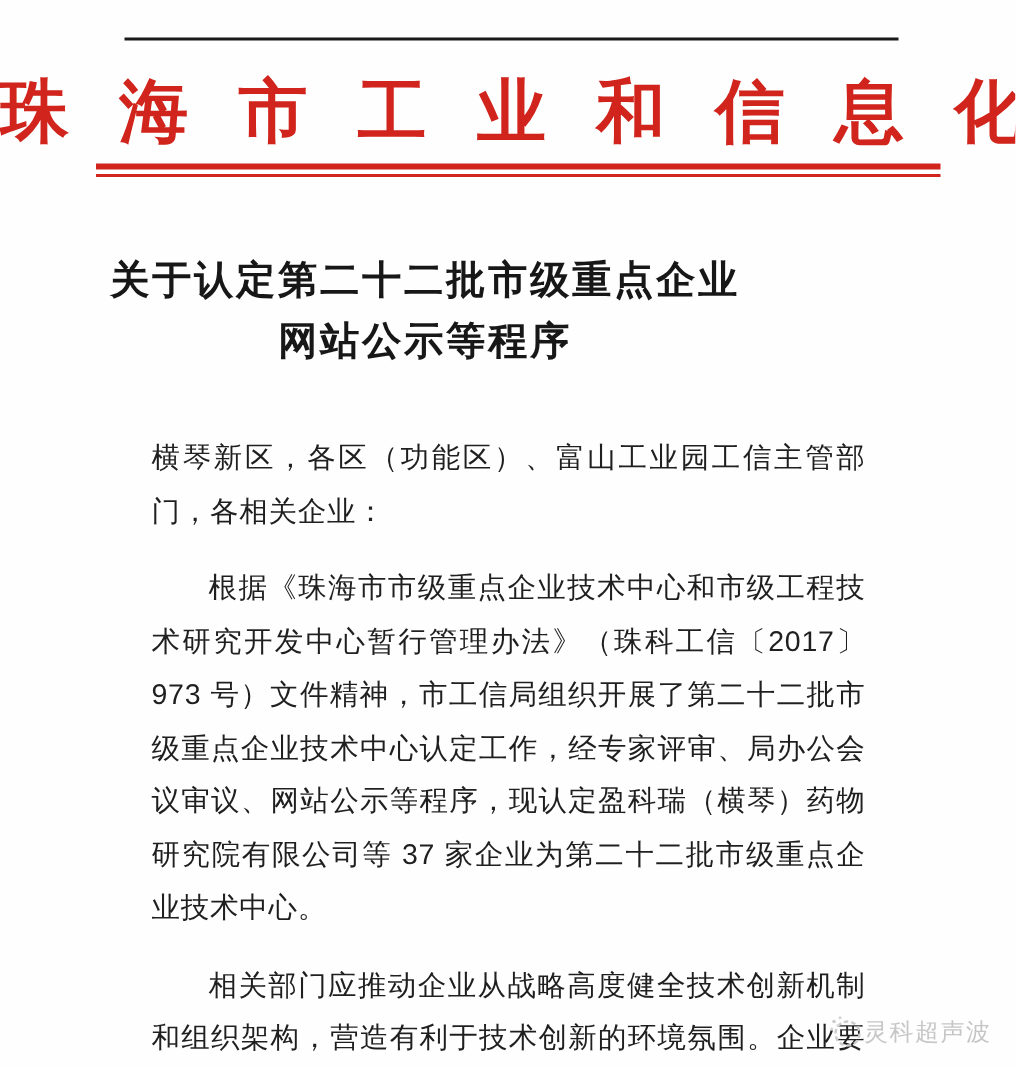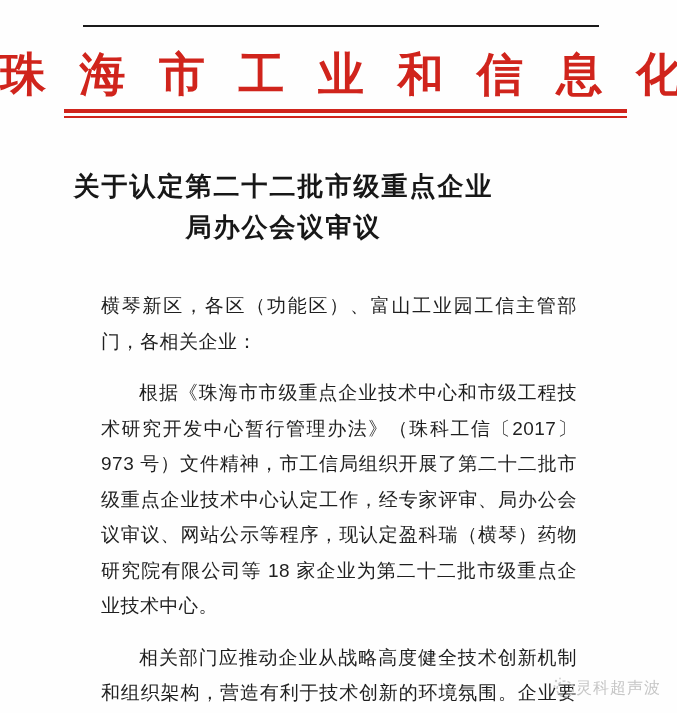--- a/index.html
+++ b/index.html
@@ -109,26 +109,26 @@
 <div class="page">
 
   <div class="top-rule"></div>
 
   <div class="letterhead">珠 海 市 工 业 和 信 息 化 局</div>
 
   <div class="red-underline"></div>
 
   <div class="doc-title">
     <div>关于认定第二十二批市级重点企业</div>
-    <div>局办公会议审议</div>
+    <div>网站公示等程序</div>
   </div>
 
   <div class="doc-body">
     <p>横琴新区，各区（功能区）、富山工业园工信主管部门，各相关企业：</p>
-    <p class="indent">根据《珠海市市级重点企业技术中心和市级工程技术研究开发中心暂行管理办法》（珠科工信〔2017〕973 号）文件精神，市工信局组织开展了第二十二批市级重点企业技术中心认定工作，经专家评审、局办公会议审议、网站公示等程序，现认定盈科瑞（横琴）药物研究院有限公司等 18 家企业为第二十二批市级重点企业技术中心。</p>
+    <p class="indent">根据《珠海市市级重点企业技术中心和市级工程技术研究开发中心暂行管理办法》（珠科工信〔2017〕973 号）文件精神，市工信局组织开展了第二十二批市级重点企业技术中心认定工作，经专家评审、局办公会议审议、网站公示等程序，现认定盈科瑞（横琴）药物研究院有限公司等 37 家企业为第二十二批市级重点企业技术中心。</p>
     <p class="indent">相关部门应推动企业从战略高度健全技术创新机制和组织架构，营造有利于技术创新的环境氛围。企业要切实发挥技术中心在整合创新资源、聚集人才、科技成果产业化等功能，不断加大资金、人才、设备、信息支撑的投入力度，使技术中心成为企业提升竞争力的重要支撑和保障。</p>
   </div>
 
   <div class="watermark">
     <span class="watermark-icon">
       <svg width="24" height="24" viewBox="0 0 24 24">
         <circle cx="13" cy="13" r="8" fill="none" stroke="#cccccc" stroke-width="1.6" stroke-dasharray="3 2"></circle>
         <circle cx="4" cy="5" r="1.2" fill="#cccccc"></circle>
         <circle cx="8" cy="2.5" r="1" fill="#d2d2d2"></circle>
         <circle cx="2.5" cy="10" r="1" fill="#d2d2d2"></circle>

